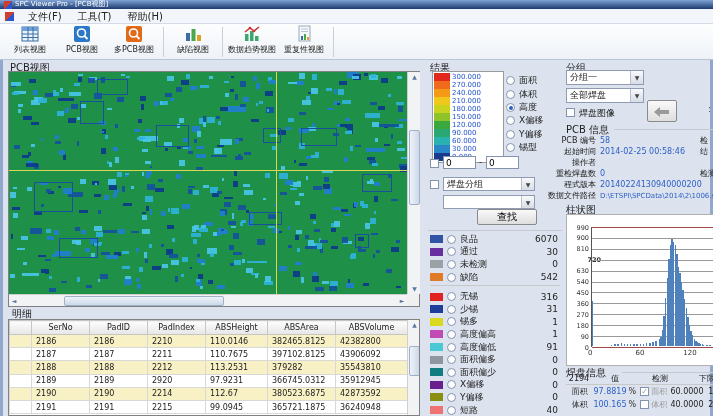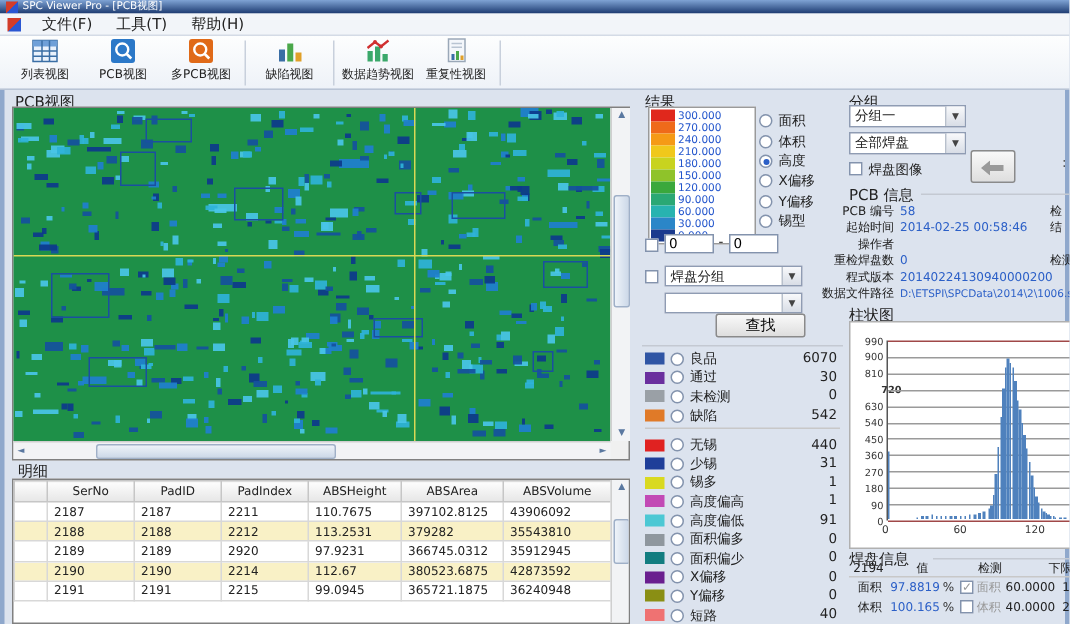--- a/index.html
+++ b/index.html
@@ -814,21 +814,21 @@
       <span class="cat-swatch" style="background: rgb(224, 122, 40);"></span>
       <span class="radio"></span>
       <span class="cat-label">缺陷</span>
       <span class="cat-count">542</span>
     </div>
     <div class="cat-sep"></div>
     <div class="cat-row">
       <span class="cat-swatch" style="background: rgb(224, 34, 33);"></span>
       <span class="radio"></span>
       <span class="cat-label">无锡</span>
-      <span class="cat-count">440</span>
+      <span class="cat-count">316</span>
     </div>
     <div class="cat-row">
       <span class="cat-swatch" style="background: rgb(31, 62, 153);"></span>
       <span class="radio"></span>
       <span class="cat-label">少锡</span>
       <span class="cat-count">31</span>
     </div>
     <div class="cat-row">
       <span class="cat-swatch" style="background: rgb(217, 217, 32);"></span>
       <span class="radio"></span>
@@ -1056,20 +1056,29 @@
           <th style="width: 22px;"></th>
           <th style="width: 58px;">SerNo</th>
           <th style="width: 58px;">PadID</th>
           <th style="width: 58px;">PadIndex</th>
           <th style="width: 62px;">ABSHeight</th>
           <th style="width: 68px;">ABSArea</th>
           <th style="width: 72px;">ABSVolume</th>
         </tr>
       </thead>
     <tbody id="detail-body">
+        <tr class="alt">
+          <td></td>
+          <td>2186</td>
+          <td>2186</td>
+          <td>2210</td>
+          <td>110.0146</td>
+          <td>382465.8125</td>
+          <td>42382800</td>
+        </tr>
         <tr>
           <td></td>
           <td>2187</td>
           <td>2187</td>
           <td>2211</td>
           <td>110.7675</td>
           <td>397102.8125</td>
           <td>43906092</td>
         </tr>
         <tr class="alt">

